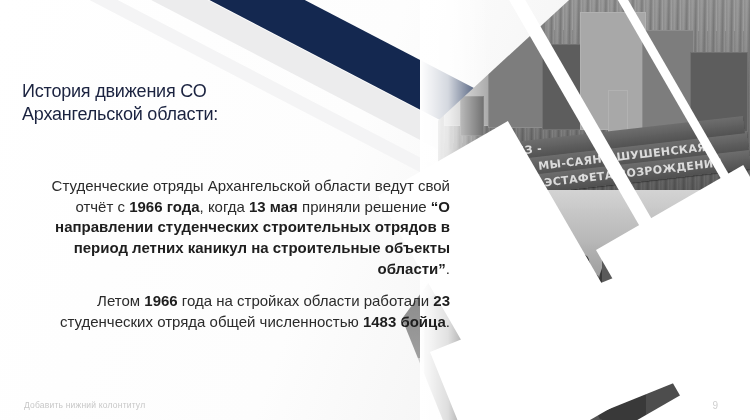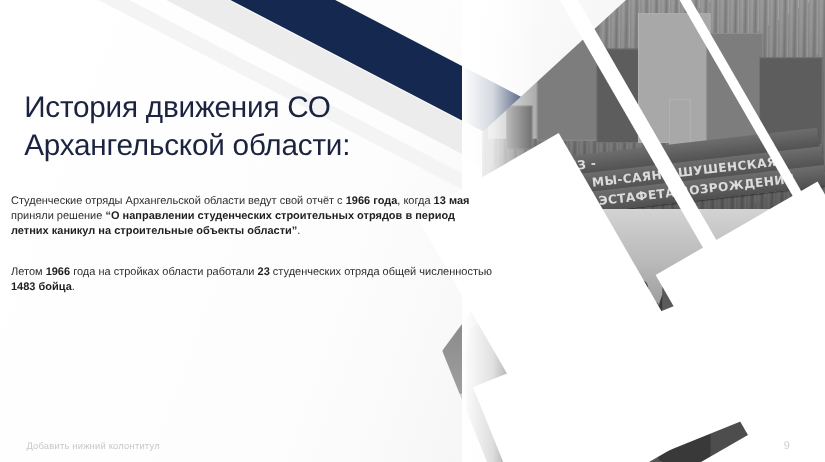--- a/index.html
+++ b/index.html
@@ -212,38 +212,38 @@
     left: 0;
     width: 470px;
     height: 420px;
   }
   .slide-title {
     position: absolute;
     top: 80px;
     left: 22px;
     width: 400px;
     color: #1b2340;
-    font-size: 27px;
+    font-size: 18px;
     line-height: 1.28;
     font-weight: 400;
     letter-spacing: -0.2px;
     white-space: pre-line;
   }
   .body-block {
     position: absolute;
     top: 176px;
     left: 10px;
     width: 440px;
-    text-align: left;
+    text-align: right;
     color: #2b2b2b;
-    font-size: 10px;
+    font-size: 15px;
     line-height: 1.38;
   }
   .para { margin: 0; }
-  .para + .para { margin-top: 24px; }
+  .para + .para { margin-top: 12px; }
   .para b { font-weight: 700; color: #1e1e1e; }
 
   
   .footer-placeholder {
     position: absolute;
     left: 24px;
     bottom: 10px;
     color: #c7c7c7;
     font-size: 8.5px;
     letter-spacing: 0.2px;

